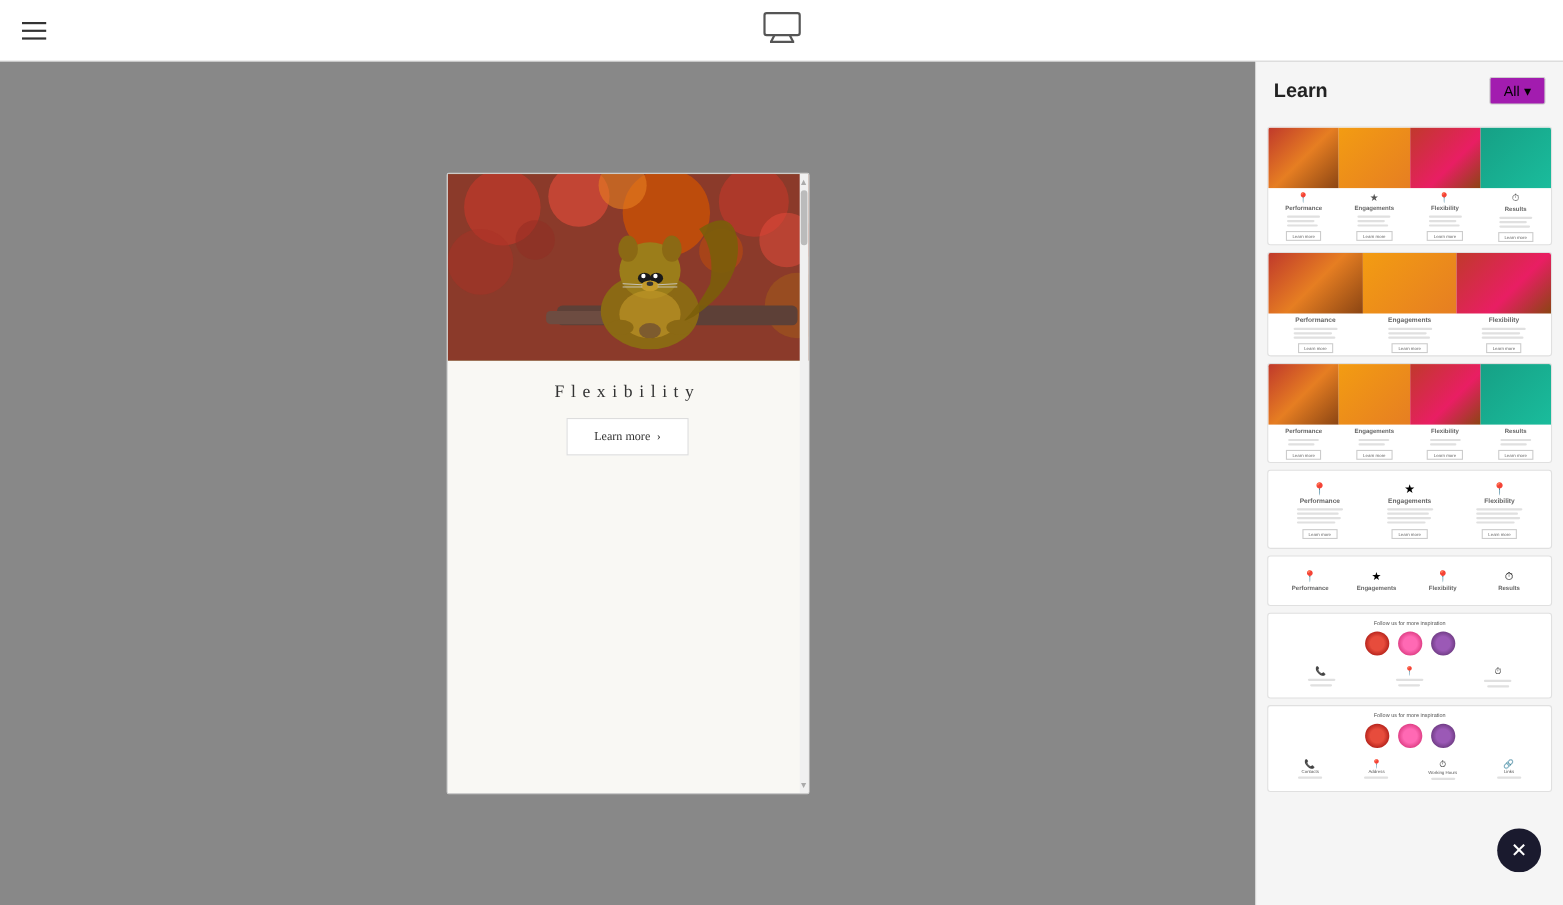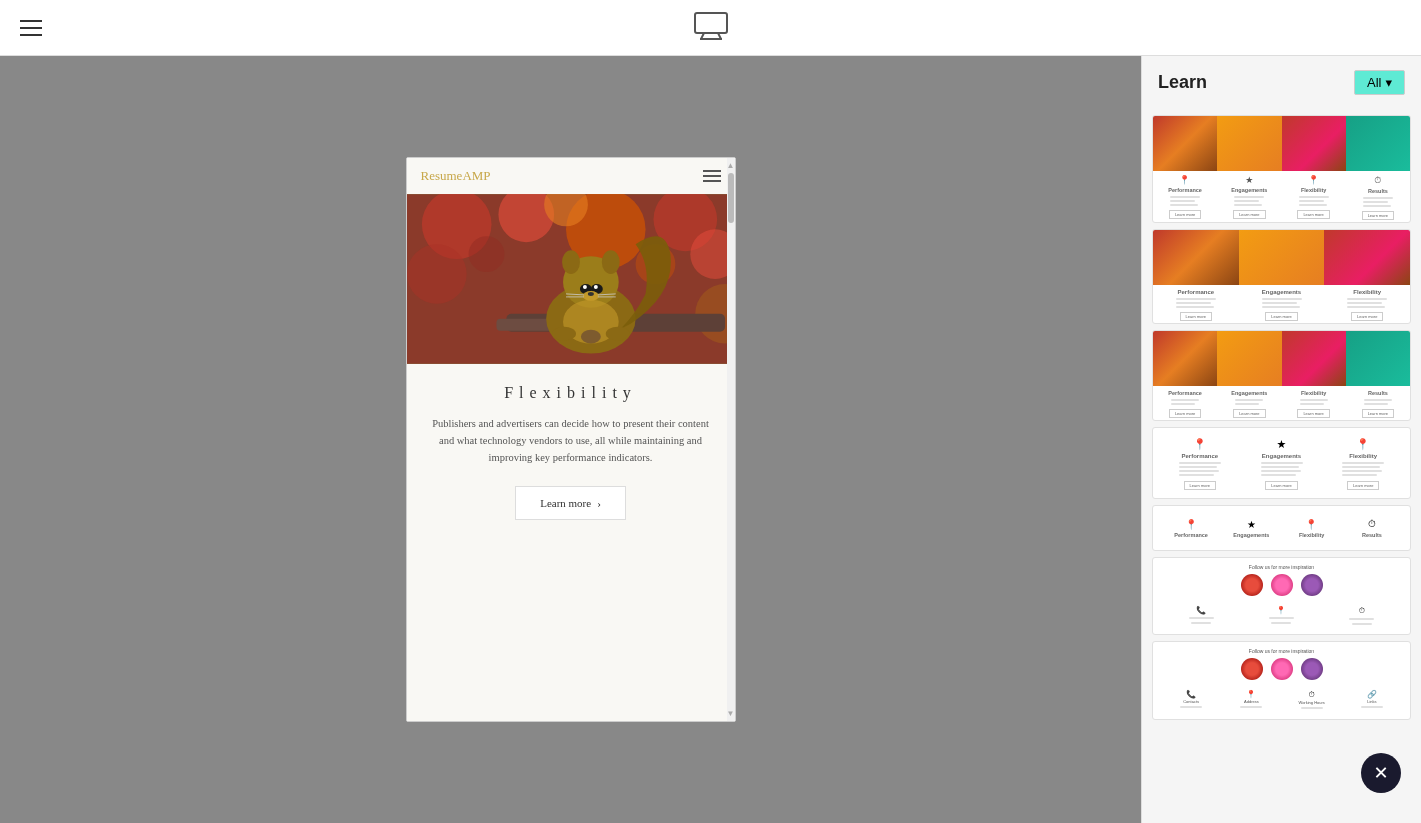--- a/index.html
+++ b/index.html
@@ -140,21 +140,21 @@
       position: sticky;
       top: 0;
       z-index: 10;
     }
     .sidebar-title {
       font-size: 18px;
       font-weight: 600;
       color: #222;
     }
     .all-btn {
-      background: #5eead4;
+      background: #a21caf;
       border: 1px solid #ccc;
       padding: 4px 12px;
       font-size: 13px;
       cursor: pointer;
       display: flex;
       align-items: center;
       gap: 4px;
       border-radius: 2px;
     }
 
@@ -310,30 +310,20 @@
 
   <div class="preview-area">
     <div class="mobile-frame">
 
       <div style="position:absolute;top:0;right:0;bottom:0;width:8px;background:#f0f0f0;z-index:5;">
         <div style="text-align:center;font-size:8px;color:#aaa;margin-top:3px;">▲</div>
         <div style="width:6px;height:50px;background:#bbb;border-radius:3px;margin:3px auto;"></div>
         <div style="text-align:center;font-size:8px;color:#aaa;position:absolute;bottom:3px;width:8px;">▼</div>
       </div>
 
-      <div class="mobile-nav">
-        <div class="mobile-logo">
-          <span>Resume</span><span style="color:#c8a84b;">AMP</span>
-        </div>
-        <div class="mobile-hamburger">
-          <span></span>
-            <span></span>
-            <span></span>
-        </div>
-      </div>
 
       <div class="mobile-hero-img">
         <svg viewBox="0 0 330 170" width="100%" height="100%" xmlns="http://www.w3.org/2000/svg">
 
           <rect width="330" height="170" fill="#8B3A2A"></rect>
 
           <circle cx="50" cy="30" r="35" fill="#C0392B" opacity="0.7"></circle>
           <circle cx="120" cy="20" r="28" fill="#E74C3C" opacity="0.6"></circle>
           <circle cx="200" cy="35" r="40" fill="#D35400" opacity="0.7"></circle>
           <circle cx="280" cy="25" r="32" fill="#C0392B" opacity="0.65"></circle>
@@ -373,21 +363,20 @@
 
           <ellipse cx="158" cy="140" rx="12" ry="7" fill="#8B6914"></ellipse>
           <ellipse cx="212" cy="140" rx="12" ry="7" fill="#8B6914"></ellipse>
 
           <ellipse cx="185" cy="143" rx="10" ry="7" fill="#5D4037" opacity="0.6"></ellipse>
         </svg>
       </div>
 
       <div class="mobile-content">
         <div class="mobile-title">Flexibility</div>
-        <div class="mobile-description">Publishers and advertisers can decide how to present their content and what technology vendors to use, all while maintaining and improving key performance indicators.</div>
         <button class="mobile-btn">
           <span>Learn more</span>
           <span>›</span>
         </button>
       </div>
     </div>
   </div>
 
   <div class="sidebar">
     <div class="sidebar-header">

